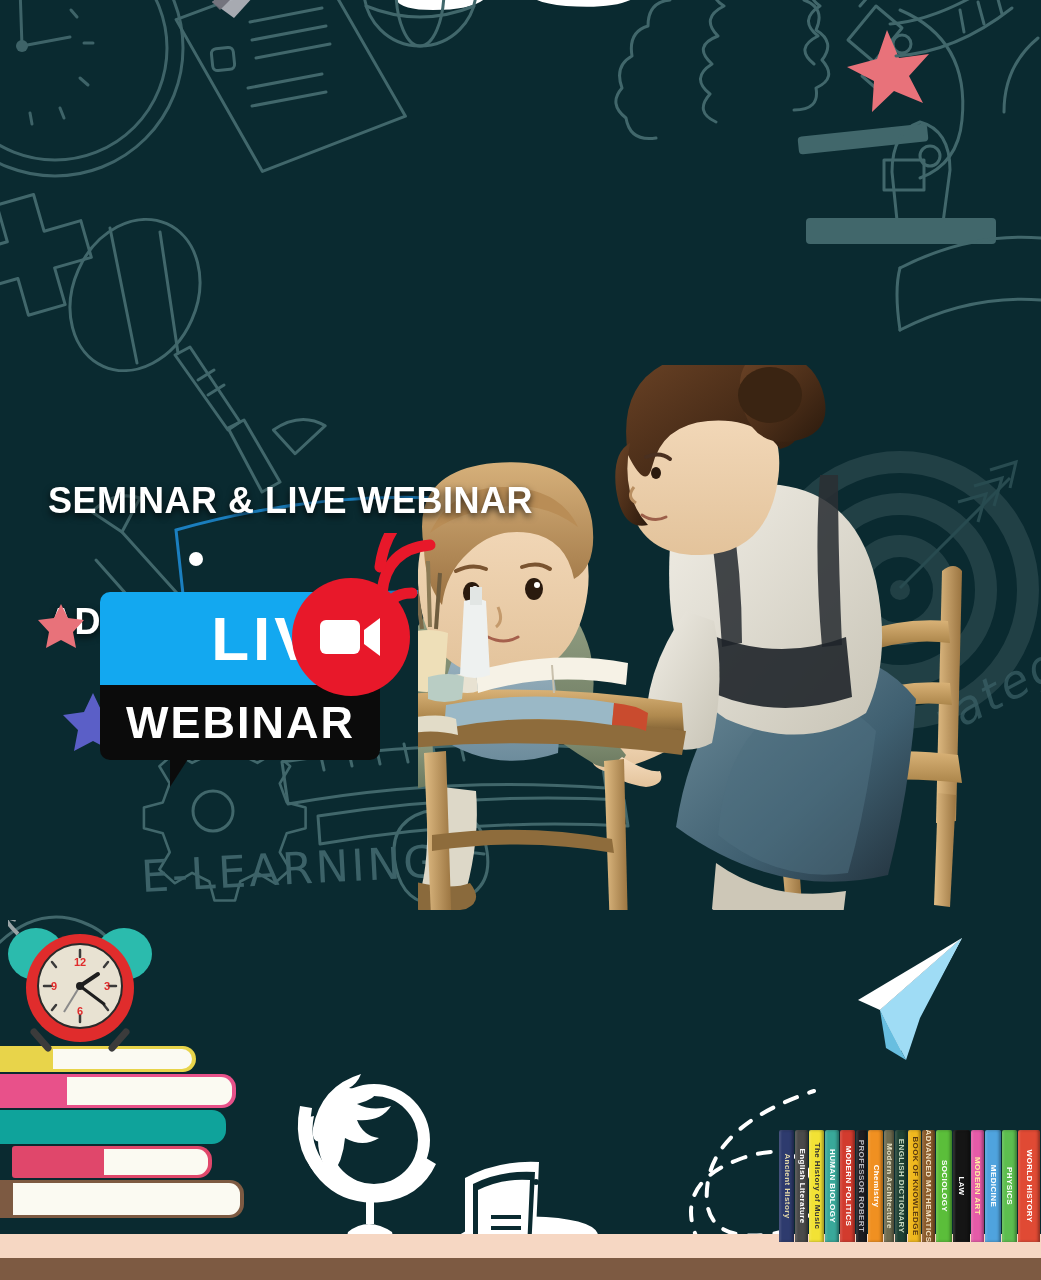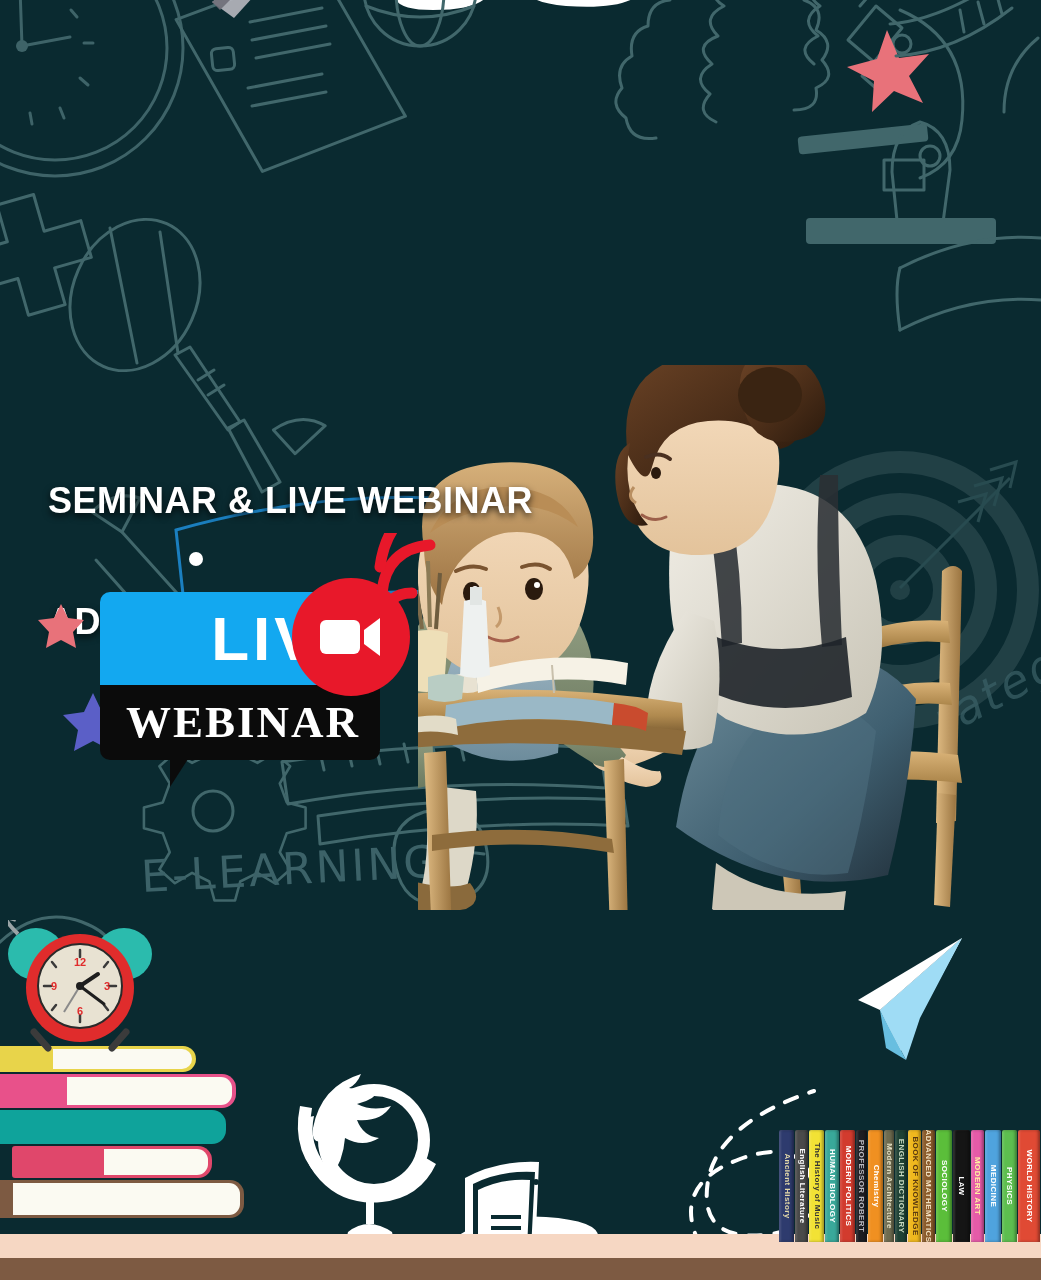--- a/index.html
+++ b/index.html
@@ -32,21 +32,21 @@
     color:#fff;font-weight:bold;font-size:62px;letter-spacing:4px;
     margin-left:24px;line-height:1;font-family:"Liberation Sans",sans-serif;
   }
   #webinar-bubble{
     position:absolute;left:5px;top:140px;width:280px;height:75px;
     background:#0b0b0b;border-radius:0 0 10px 10px;
     display:flex;align-items:center;justify-content:flex-start;
   }
   #webinar-bubble .t{
     color:#fff;font-weight:bold;font-size:45px;letter-spacing:2px;
-    margin-left:26px;line-height:1;font-family:Liberation Serif, serif;
+    margin-left:26px;line-height:1;
   }
   #bubble-tail{
     position:absolute;left:75px;top:214px;width:0;height:0;
     border-left:18px solid #0b0b0b;border-right:18px solid transparent;
     border-bottom:28px solid transparent;
   }
   #rec-circle{
     position:absolute;left:197px;top:33px;width:118px;height:118px;
     background:#E8182A;border-radius:50%;
     display:flex;align-items:center;justify-content:center;

